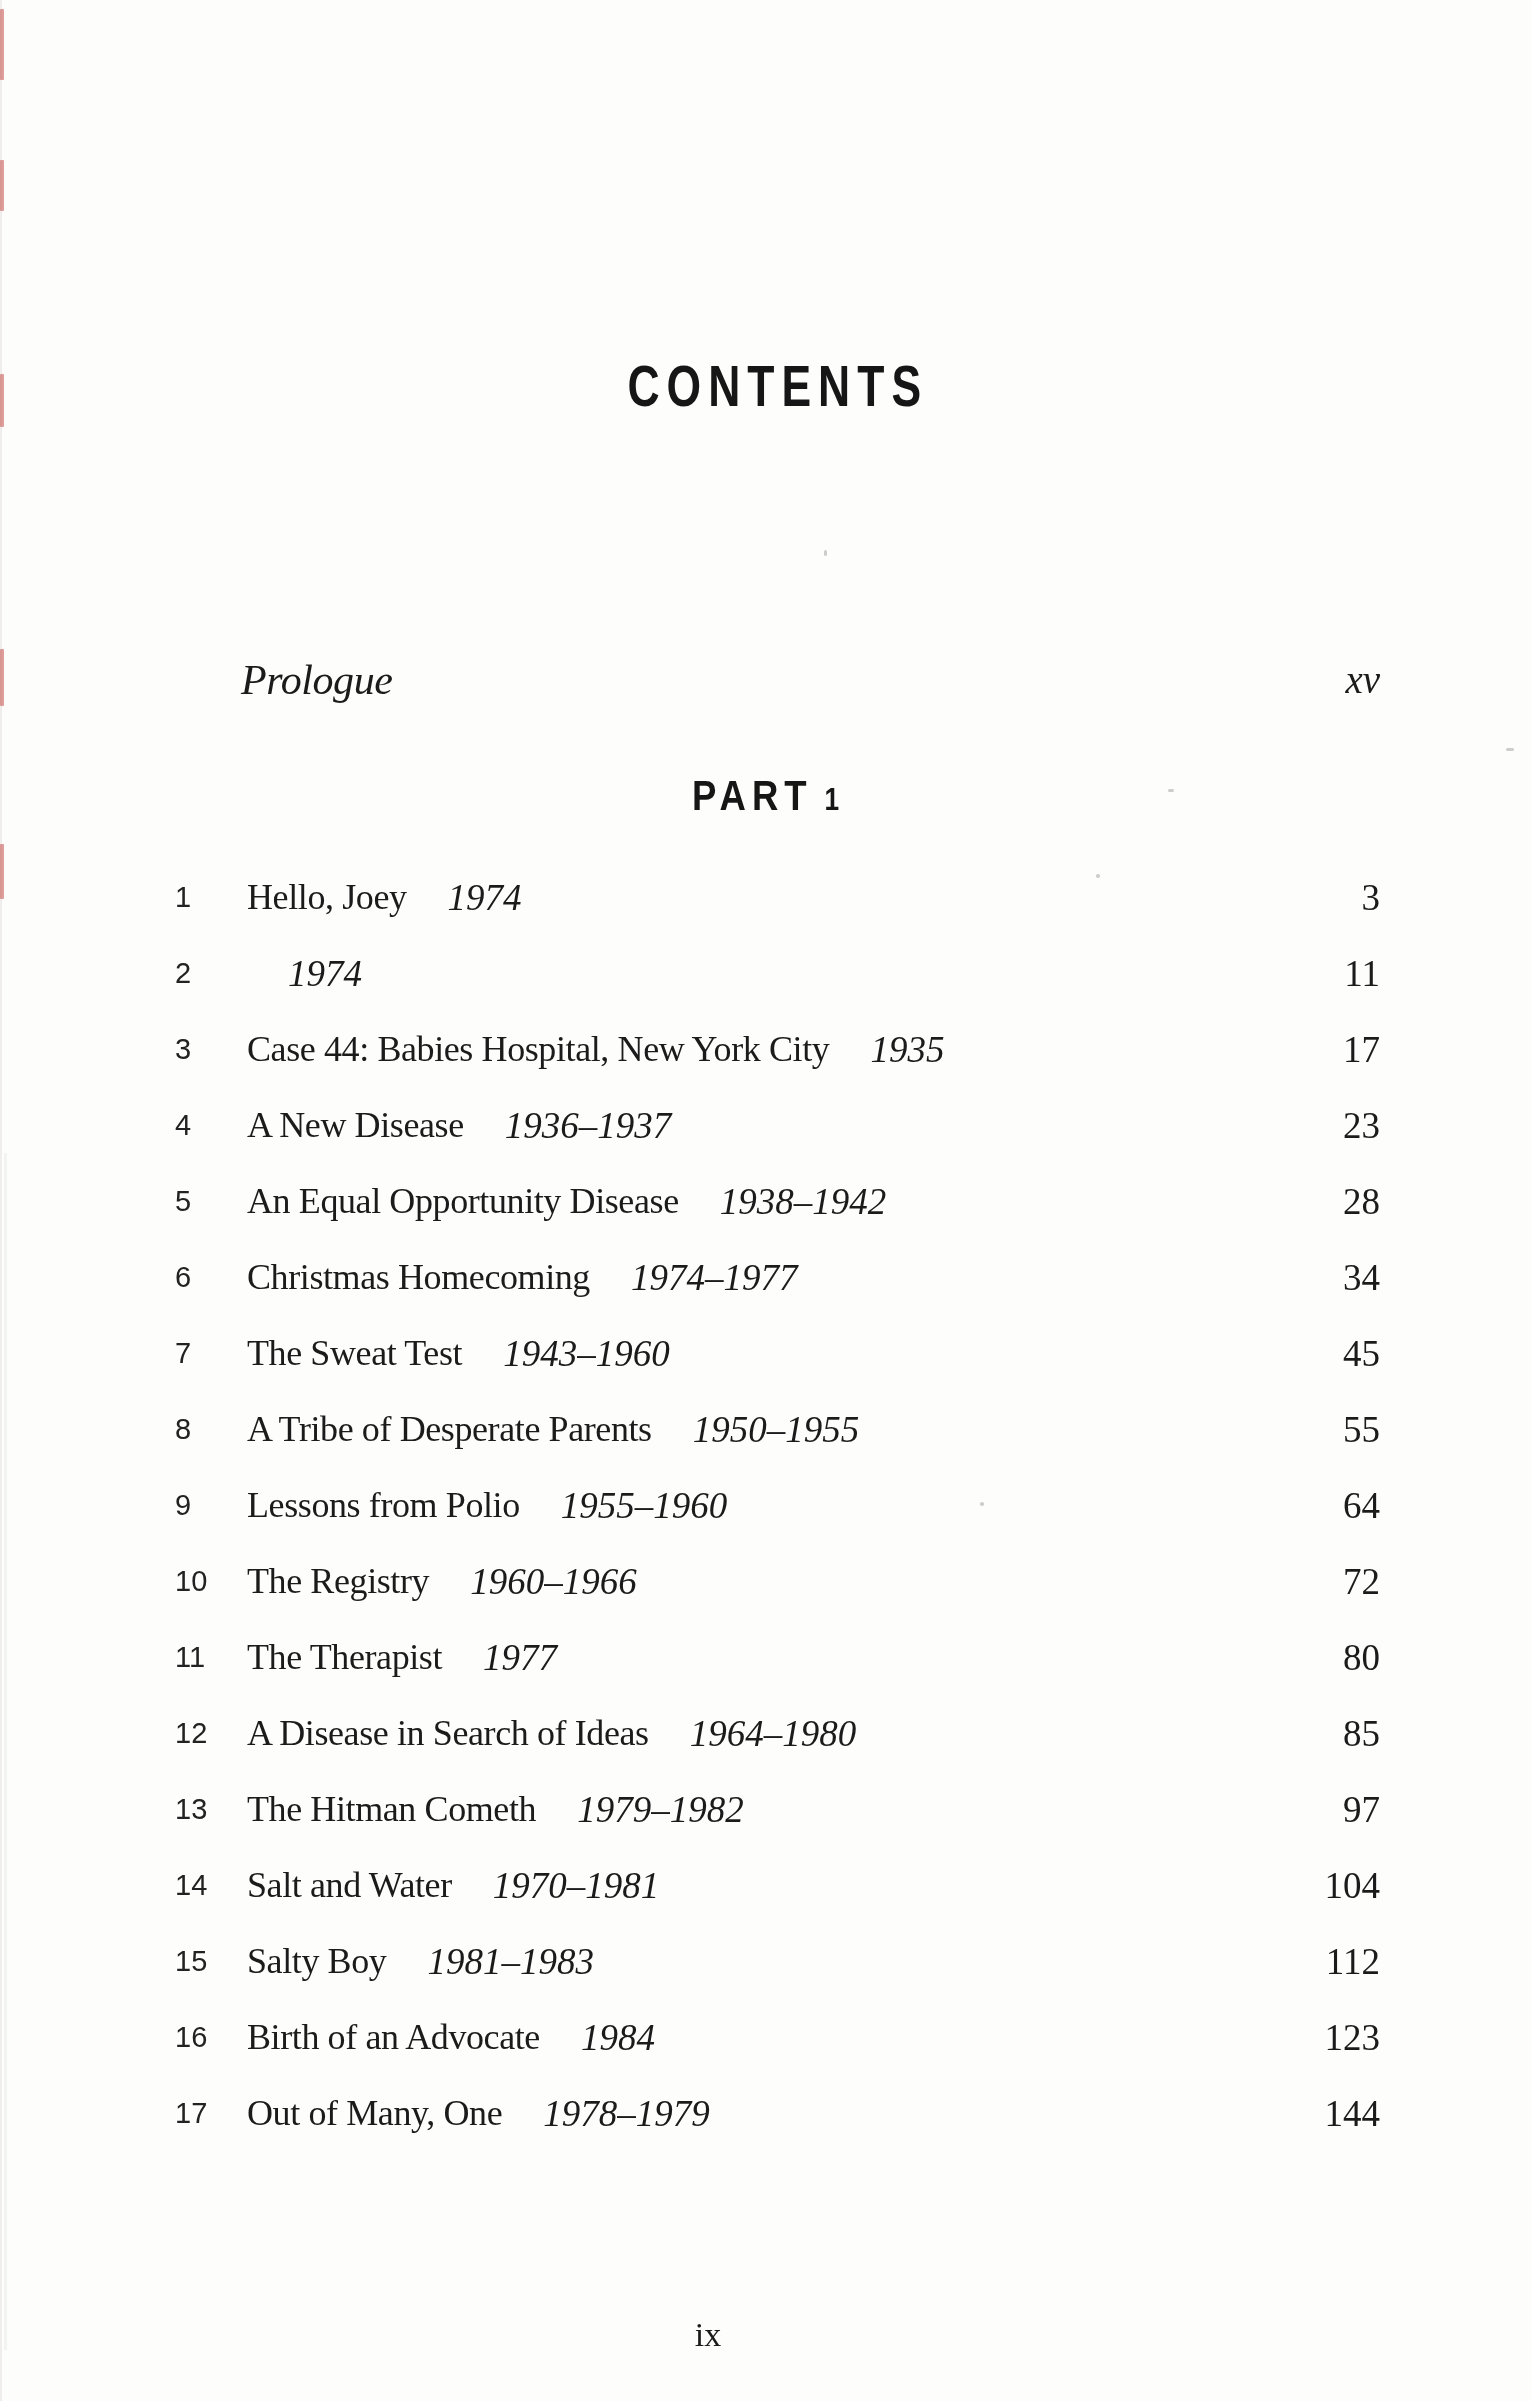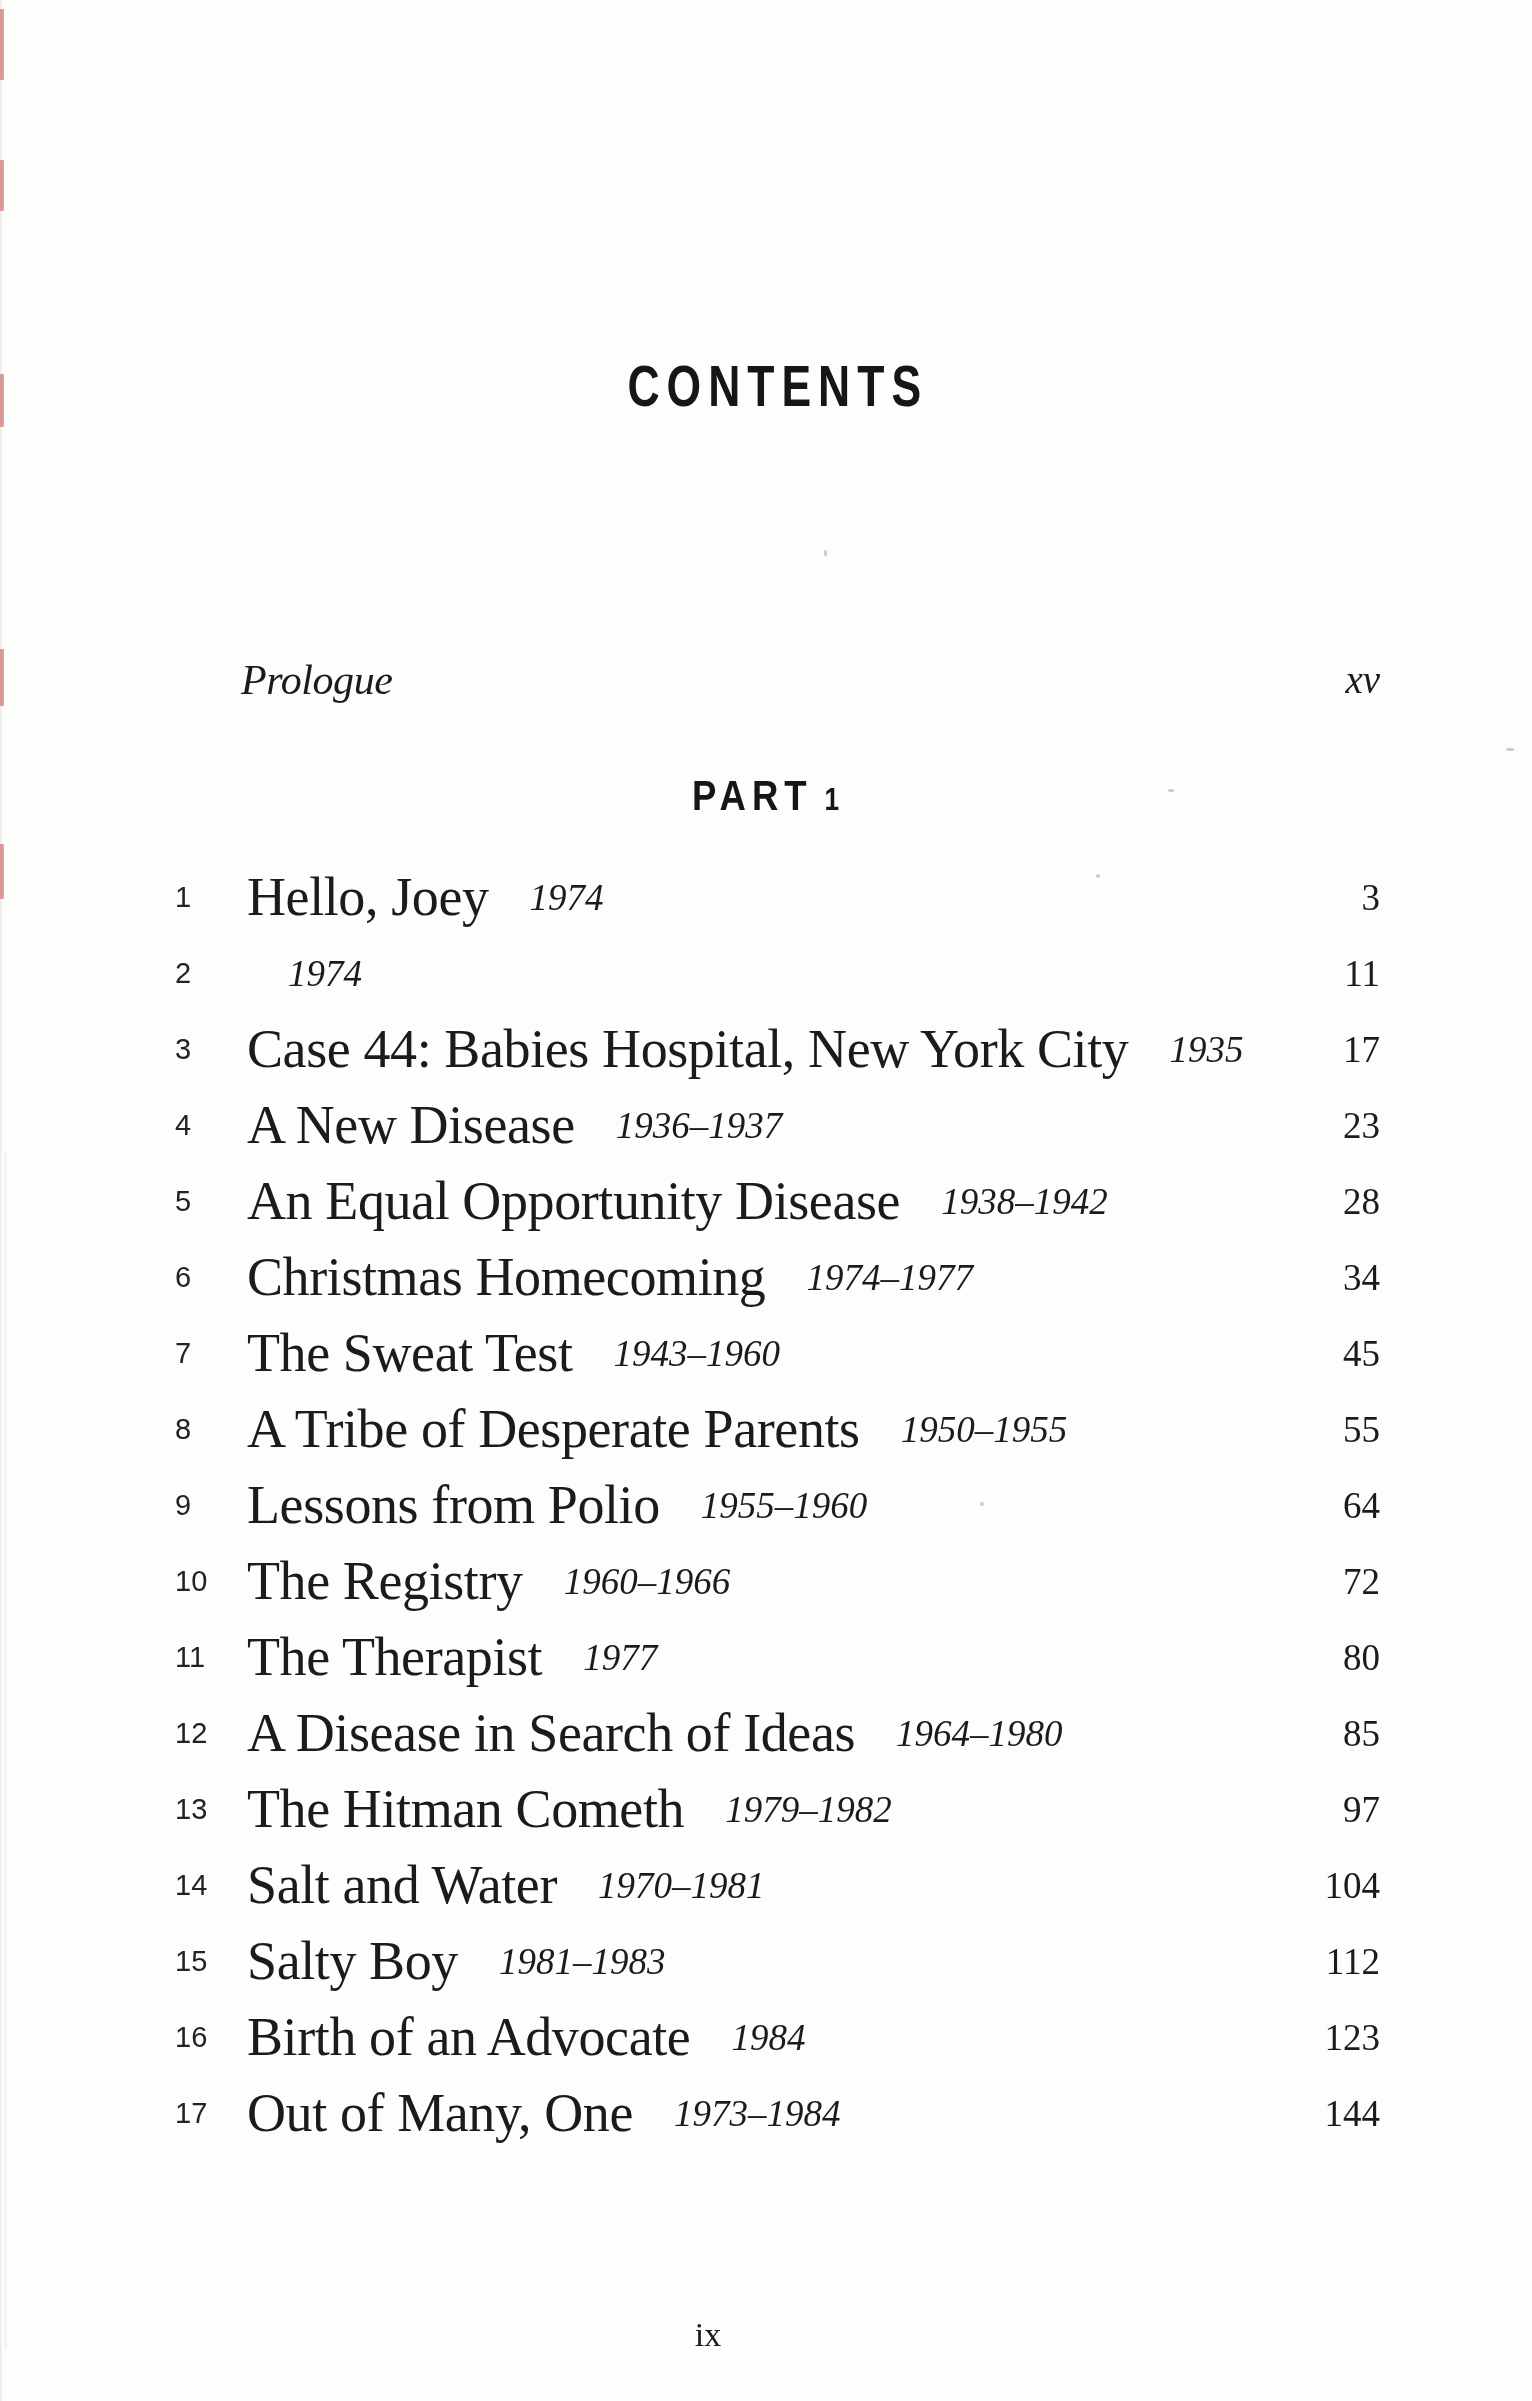--- a/index.html
+++ b/index.html
@@ -44,21 +44,21 @@
   .toc-row{
     height:76px;
     display:flex;align-items:center;
   }
   .chapter-num{
     width:72px;flex:0 0 72px;
     font-family:"Liberation Sans", sans-serif;
     font-size:29px;color:#222222;
   }
   .chapter-title{
-    font-size:54px;letter-spacing:-0.4px;white-space:nowrap;
+    font-size:36px;letter-spacing:-0.4px;white-space:nowrap;
   }
   .chapter-years{
     font-style:italic;font-size:37px;margin-left:41px;white-space:nowrap;
   }
   .row-spacer{flex:1 1 auto;}
   .chapter-page{
     font-size:37px;text-align:right;white-space:nowrap;
   }
   
   #footer-folio{
@@ -246,21 +246,21 @@
       <span class="chapter-num">16</span>
       <span class="chapter-title">Birth of an Advocate</span>
       <span class="chapter-years">1984</span>
       <span class="row-spacer"></span>
       <span class="chapter-page">123</span>
     </div>
 
     <div class="toc-row">
       <span class="chapter-num">17</span>
       <span class="chapter-title">Out of Many, One</span>
-      <span class="chapter-years">1973–1984</span>
+      <span class="chapter-years">1978–1979</span>
       <span class="row-spacer"></span>
       <span class="chapter-page">144</span>
     </div>
 
   </div>
 
   <div id="footer-folio">ix</div>
 
 </div>
 

